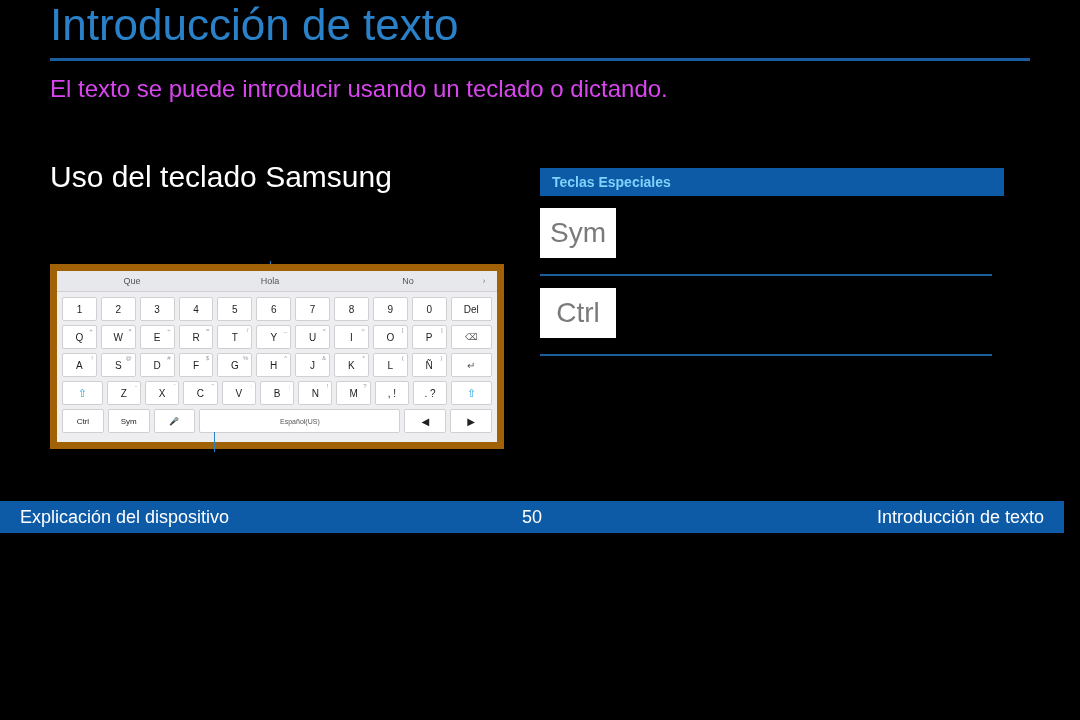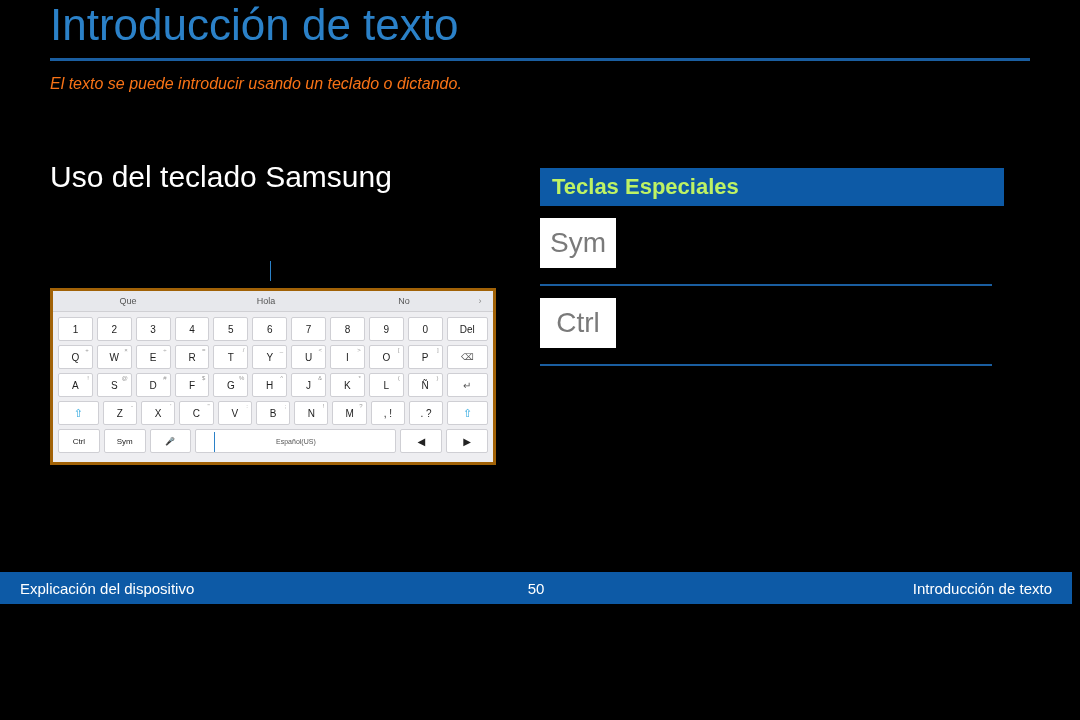--- a/index.html
+++ b/index.html
@@ -5,58 +5,57 @@
   html, body {
     margin: 0; padding: 0;
     width: 1080px; height: 720px;
     background: #000;
     color: #fff;
     font-family: Helvetica, Arial, sans-serif;
     overflow: hidden;
   }
   .page {
     position: relative;
-    width: 1080px; height: 604px;
+    width: 1080px; height: 533px;
     box-sizing: border-box;
   }
   .title {
     position: absolute;
     left: 50px; top: 0px;
     font-size: 44px;
     color: #2b81c8;
     font-weight: 400;
   }
   .title-underline {
     position: absolute;
     left: 50px; right: 50px; top: 58px;
     border-top: 3px solid #1a5ea0;
   }
   .subtitle {
     position: absolute;
     left: 50px; top: 75px;
-    font-size: 16px;
-    font-style: italic;
-    color: #f97316;
+    font-size: 24px;
+    color: #d946ef;
   }
   .section-heading {
     position: absolute;
     left: 50px; top: 160px;
     font-size: 30px;
     color: #ffffff;
     font-weight: 500;
   }
 
   
   .kbd {
     position: absolute;
-    left: 50px; top: 288px;
+    left: 50px; top: 264px;
     width: 440px;
     background: #eeeef1;
     color: #333;
-    border: 3px solid #a16207;
+    border: 7px solid #a16207;
     font-family: Helvetica, Arial, sans-serif;
   }
   .kbd .suggest {
     display: flex;
     background: #e7e8ec;
     border-bottom: 1px solid #d0d0d4;
     height: 20px;
     align-items: center;
     justify-content: space-between;
     padding: 0 6px;
@@ -110,23 +109,23 @@
   .ptr-bot { left: 214px; top: 432px; }
 
   
   .right-col {
     position: absolute;
     left: 540px; top: 168px;
     width: 500px;
   }
   .teclas-bar {
     background: #0d5aa6;
-    color: #bef264;
+    color: #7dd3fc;
     padding: 6px 12px;
-    font-size: 22px;
+    font-size: 14px;
     font-weight: bold;
     width: 440px;
   }
   .spec-row {
     display: flex;
     align-items: center;
     gap: 16px;
     padding: 12px 0 16px 0;
     border-bottom: 2px solid #1a5ea0;
     width: 452px;
@@ -138,29 +137,29 @@
     font-size: 28px;
     display: flex;
     align-items: center;
     justify-content: center;
     font-family: Helvetica, Arial, sans-serif;
   }
 
   
   .footer {
     position: absolute;
-    left: 0; right: 8px; bottom: 0;
+    left: 0; right: 16px; bottom: 0;
     height: 32px;
     background: #0d5aa6;
     color: #fff;
     display: flex;
     align-items: center;
     justify-content: space-between;
     padding: 0 20px;
-    font-size: 15px;
+    font-size: 18px;
   }
   .footer .mid { position: absolute; left: 50%; transform: translateX(-50%); }
 </style>
 </head>
 <body>
 
 <div class="page">
 
   <div class="title">Introducción de texto</div>
   <div class="title-underline"></div>

